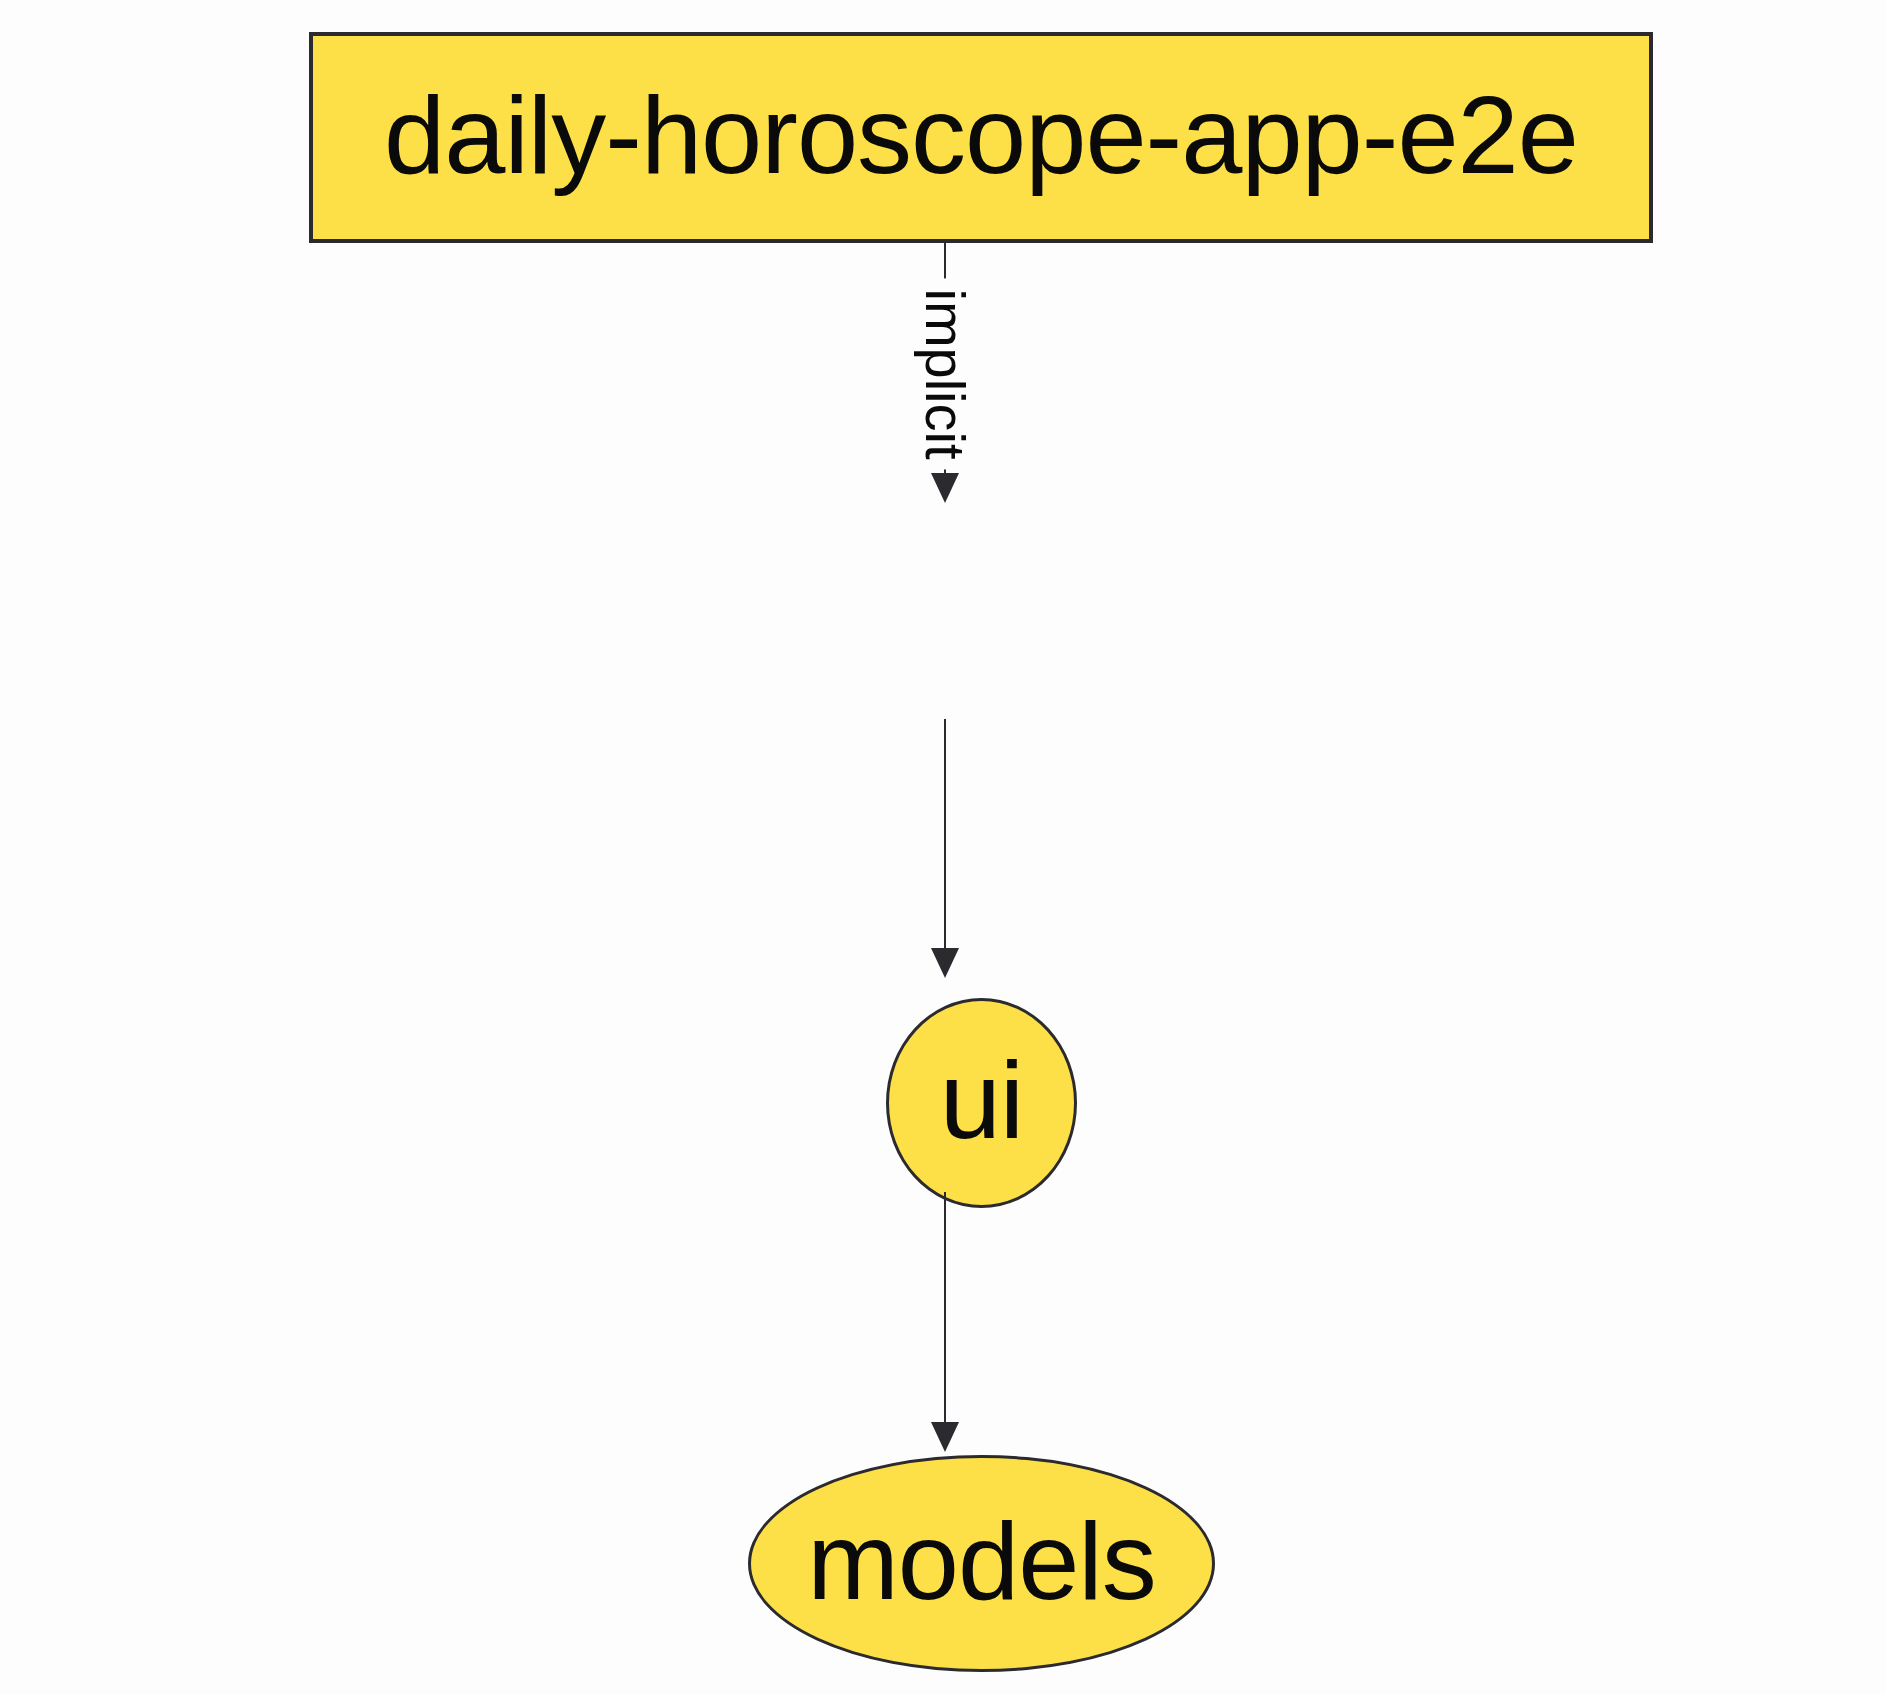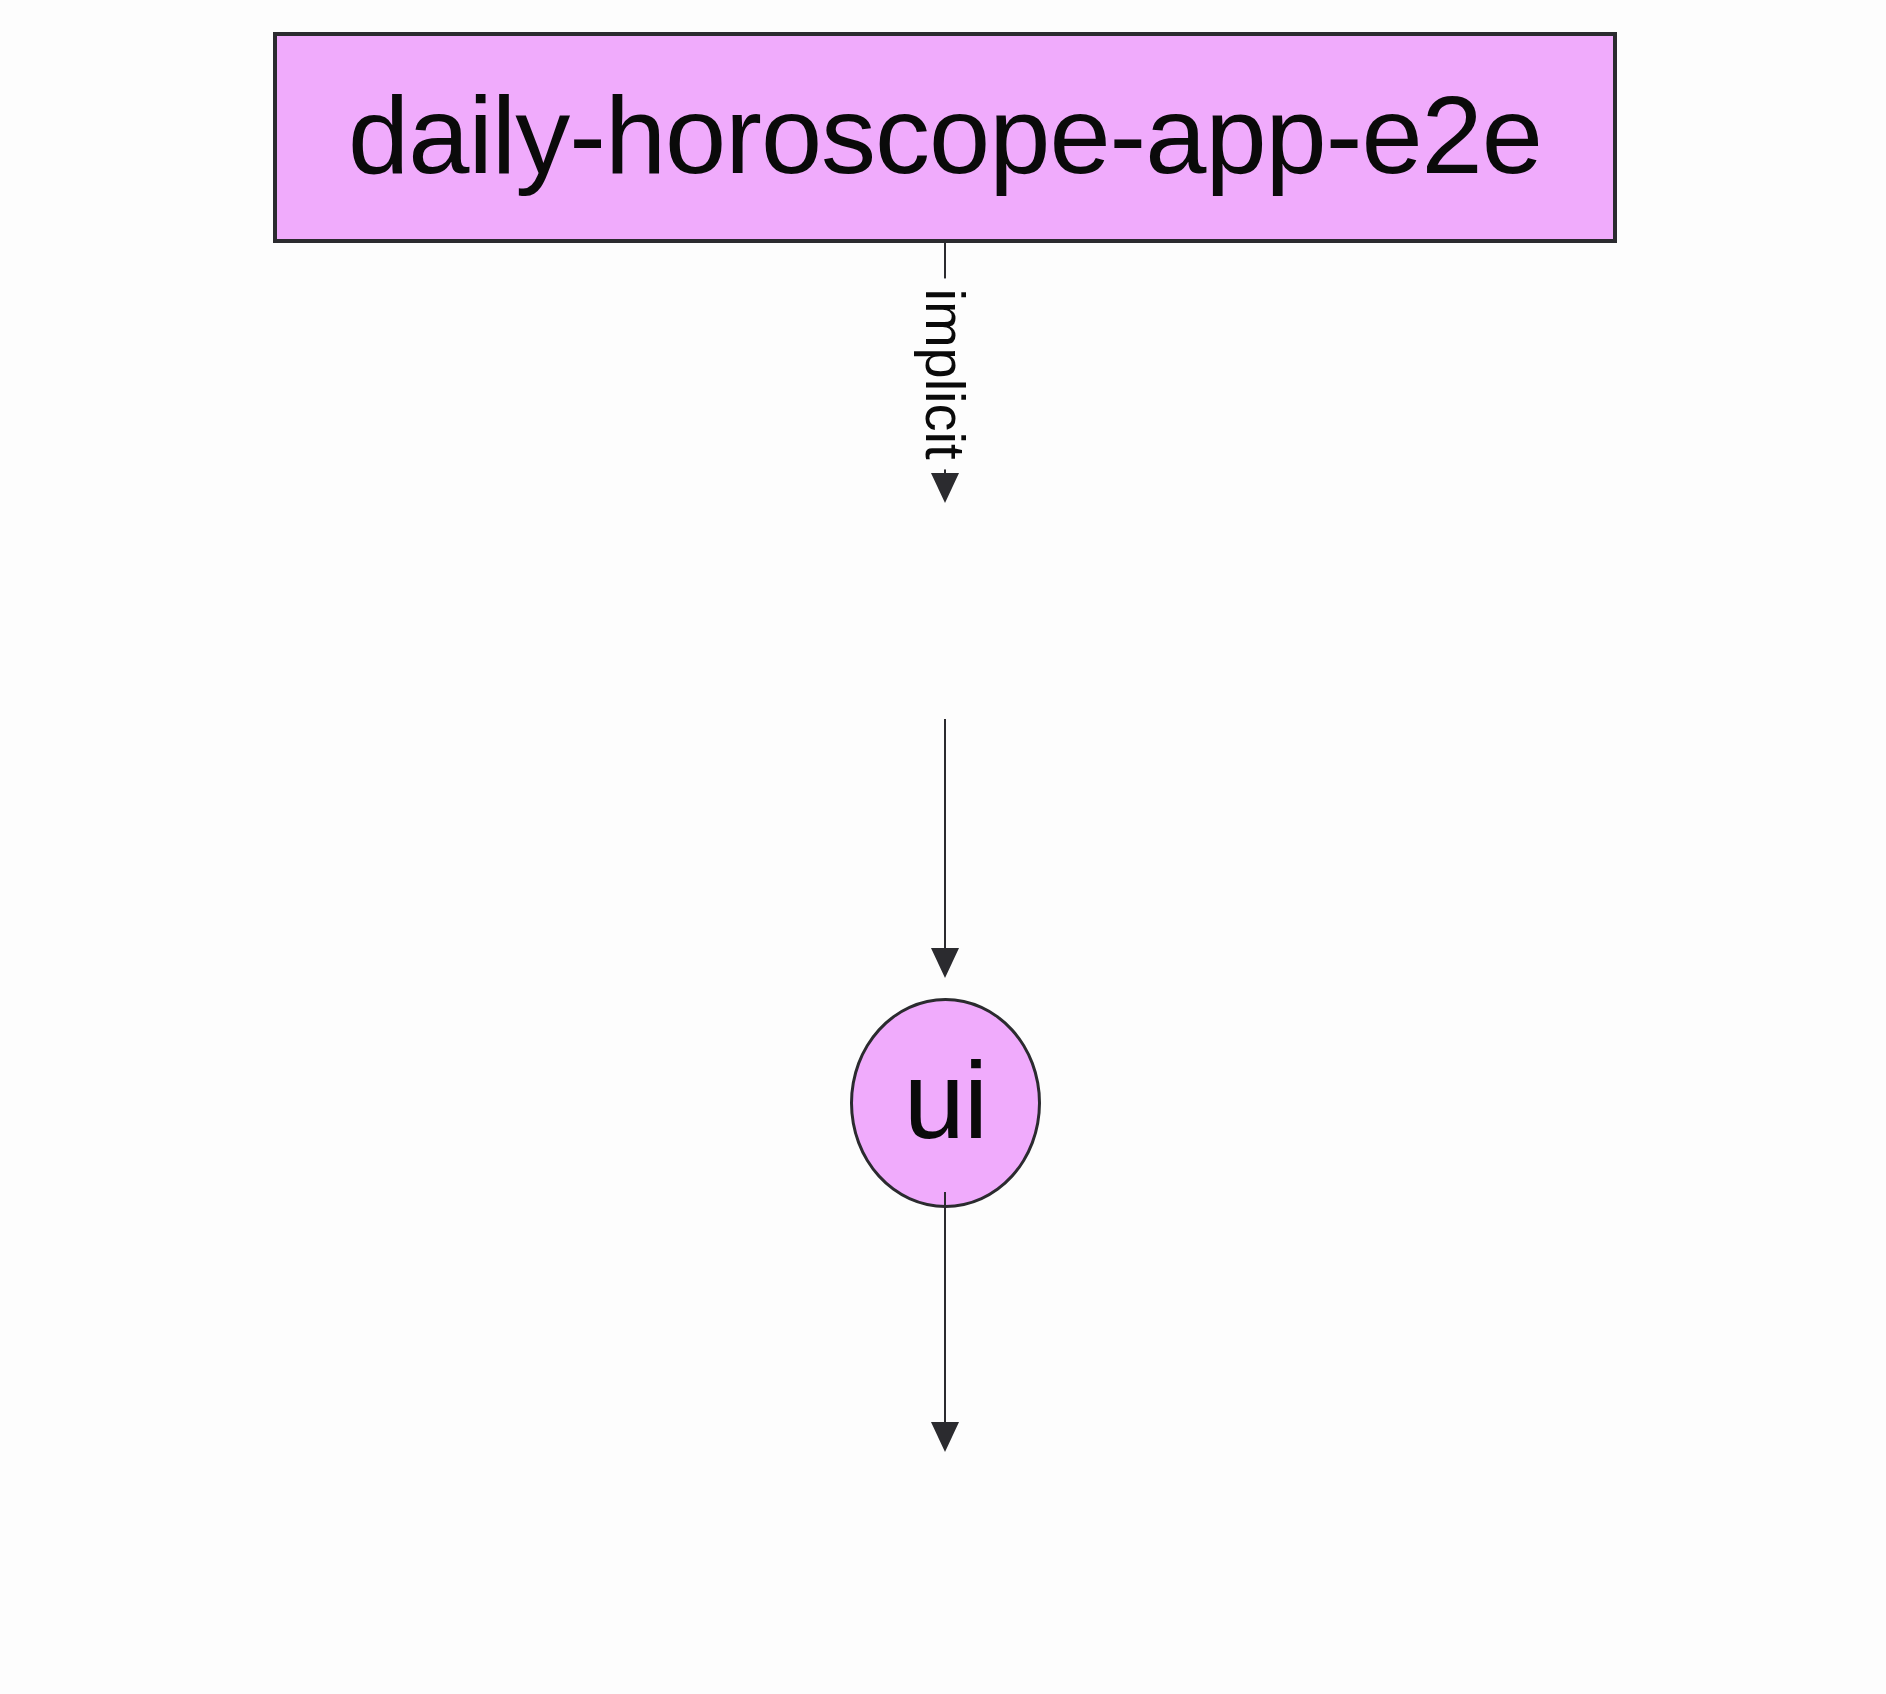--- a/index.html
+++ b/index.html
@@ -10,23 +10,24 @@
     height: 1694px;
     background: #fdfdfd;
     font-family: "Liberation Sans", sans-serif;
     overflow: hidden;
   }
   .node {
     position: absolute;
     display: flex;
     align-items: center;
     justify-content: center;
-    background: #f0abfc;
+    background: #fde047;
     border: 4px solid #2b2b2f;
     color: #0a0a0a;
+    margin-left: 36px;
   }
   .node .node-label {
     font-size: 110px;
     line-height: 1;
     white-space: nowrap;
     letter-spacing: -1px;
     padding-bottom: 6px;
   }
   #node-e2e    { left: 273px;  top: 32px;   width: 1344px; height: 211px; }
   #node-app    { left: 383px;  top: 507px;  width: 1124px; height: 212px; }
@@ -85,14 +86,17 @@
   <div class="edge-line" id="edge2-line"></div>
   <div class="arrowhead" id="edge2-arrow"></div>
 
   <div class="node" id="node-ui">
     <span class="node-label">ui</span>
   </div>
 
   <div class="edge-line" id="edge3-line"></div>
   <div class="arrowhead" id="edge3-arrow"></div>
 
+  <div class="node" id="node-models">
+    <span class="node-label">models</span>
+  </div>
 
 </div>
 
 </body></html>

